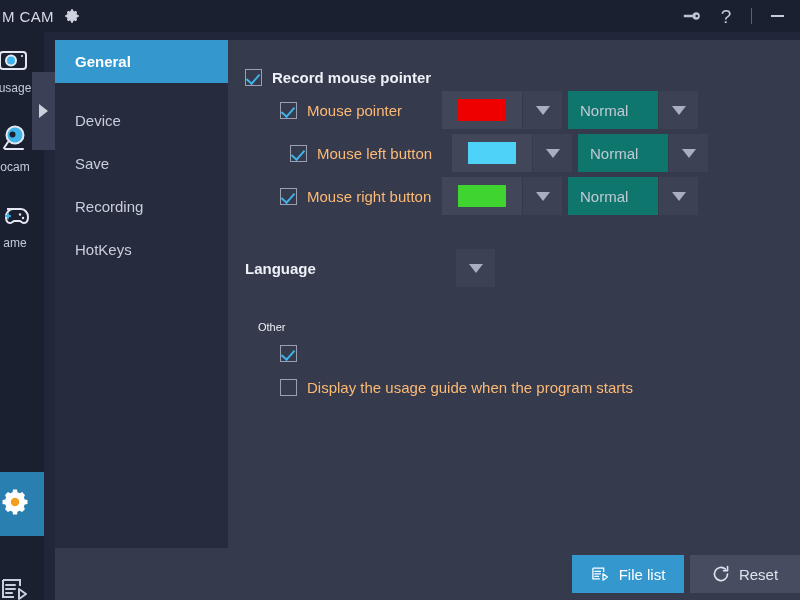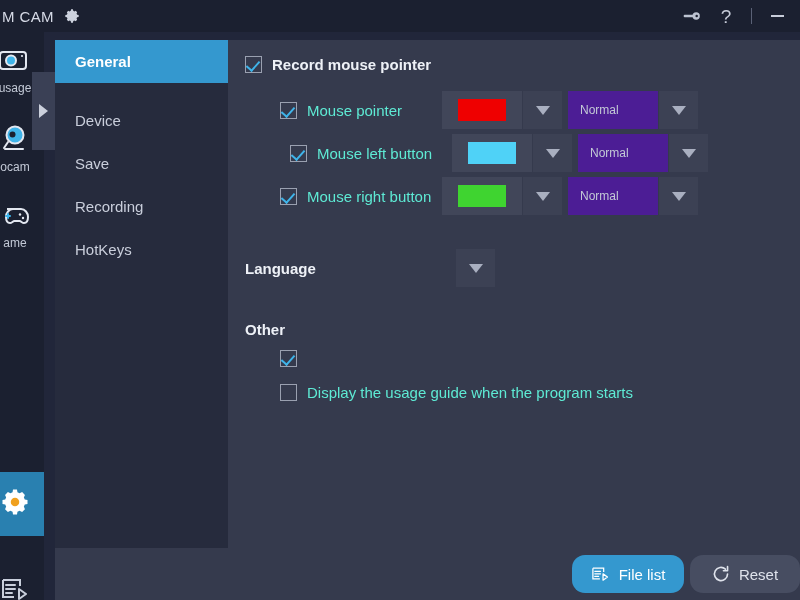--- a/index.html
+++ b/index.html
@@ -78,35 +78,35 @@
     padding-left: 20px; color: #c9cedb; font-size: 15px;
   }
   .tab.sel { background: #3498cf; color: #ffffff; font-weight: bold; }
 
   
   .panel {
     position: absolute; left: 228px; top: 40px; width: 572px; height: 508px;
     background: #353a4d;
   }
   .row-main {
-    display: flex; align-items: flex-start; height: 30px;
+    display: flex; align-items: flex-end; height: 30px;
     margin: 16px 0 0 17px;
   }
   .chk {
     width: 17px; height: 17px; border: 1px solid #9aa0b0; background: transparent;
     position: relative; flex: 0 0 auto;
   }
   .chk.on::after {
     content: ""; position: absolute; left: 3px; top: 1px;
     width: 6px; height: 11px;
     border: solid #3fb4ea; border-width: 0 2.4px 2.4px 0;
     transform: rotate(42deg);
   }
   .lbl-strong { color: #eef1f7; font-size: 15px; font-weight: bold; margin-left: 10px; }
-  .lbl-normal { color: #5eead4; font-size: 15px; margin-left: 10px; }
+  .lbl-normal { color: #fdba74; font-size: 15px; margin-left: 10px; }
 
   .sub-row {
     display: flex; align-items: center; height: 38px; margin-left: 52px; margin-top: 5px;
   }
   .sub-row .sub-label { width: 162px; }
 
   .ctrl-color {
     width: 80px; height: 38px; background: #414659;
     display: flex; align-items: center; justify-content: center;
   }
@@ -116,49 +116,49 @@
     display: flex; align-items: center; justify-content: center;
     border-left: 1px solid #353a4d;
   }
   .caret {
     width: 0; height: 0;
     border-left: 7px solid transparent; border-right: 7px solid transparent;
     border-top: 9px solid #a9afc0;
   }
   .gap-h { width: 6px; }
   .ctrl-select {
-    width: 90px; height: 38px; background: #4c1d95;
+    width: 90px; height: 38px; background: #0f766e;
     display: flex; align-items: center; padding-left: 12px;
-    color: #c3c9d6; font-size: 12px;
+    color: #c3c9d6; font-size: 15px;
   }
 
   .lang-row {
     display: flex; align-items: center; height: 38px; margin: 34px 0 0 17px;
   }
   .lang-label { color: #eef1f7; font-size: 15px; font-weight: bold; width: 210px; }
   .lang-select {
     width: 222px; height: 38px; background: #414659;
     display: flex; align-items: center; padding-left: 12px;
     color: #c3c9d6; font-size: 15px;
   }
 
-  .other-title { color: #eef1f7; font-size: 15px; font-weight: bold; margin: 34px 0 0 17px; }
+  .other-title { color: #eef1f7; font-size: 11px; font-weight: normal; margin: 34px 0 0 30px; }
   .other-row { display: flex; align-items: center; height: 28px; margin: 6px 0 0 52px; }
 
   
   .footer {
     position: absolute; left: 55px; top: 548px; width: 745px; height: 52px;
     background: #353a4d;
   }
   .footer-btns {
     position: absolute; right: 0; top: 7px; display: flex; gap: 6px;
   }
   .btn {
     height: 38px; display: flex; align-items: center; justify-content: center;
-    gap: 9px; color: #ffffff; font-size: 15px; padding: 0 18px; border-radius: 13px;
+    gap: 9px; color: #ffffff; font-size: 15px; padding: 0 18px;
   }
   .btn-primary { background: #3498cf; width: 112px; }
   .btn-secondary { background: #474d61; width: 110px; color: #dfe3ec; }
 </style>
 </head>
 <body>
 
 <div id="app">
 
   <div class="titlebar">

